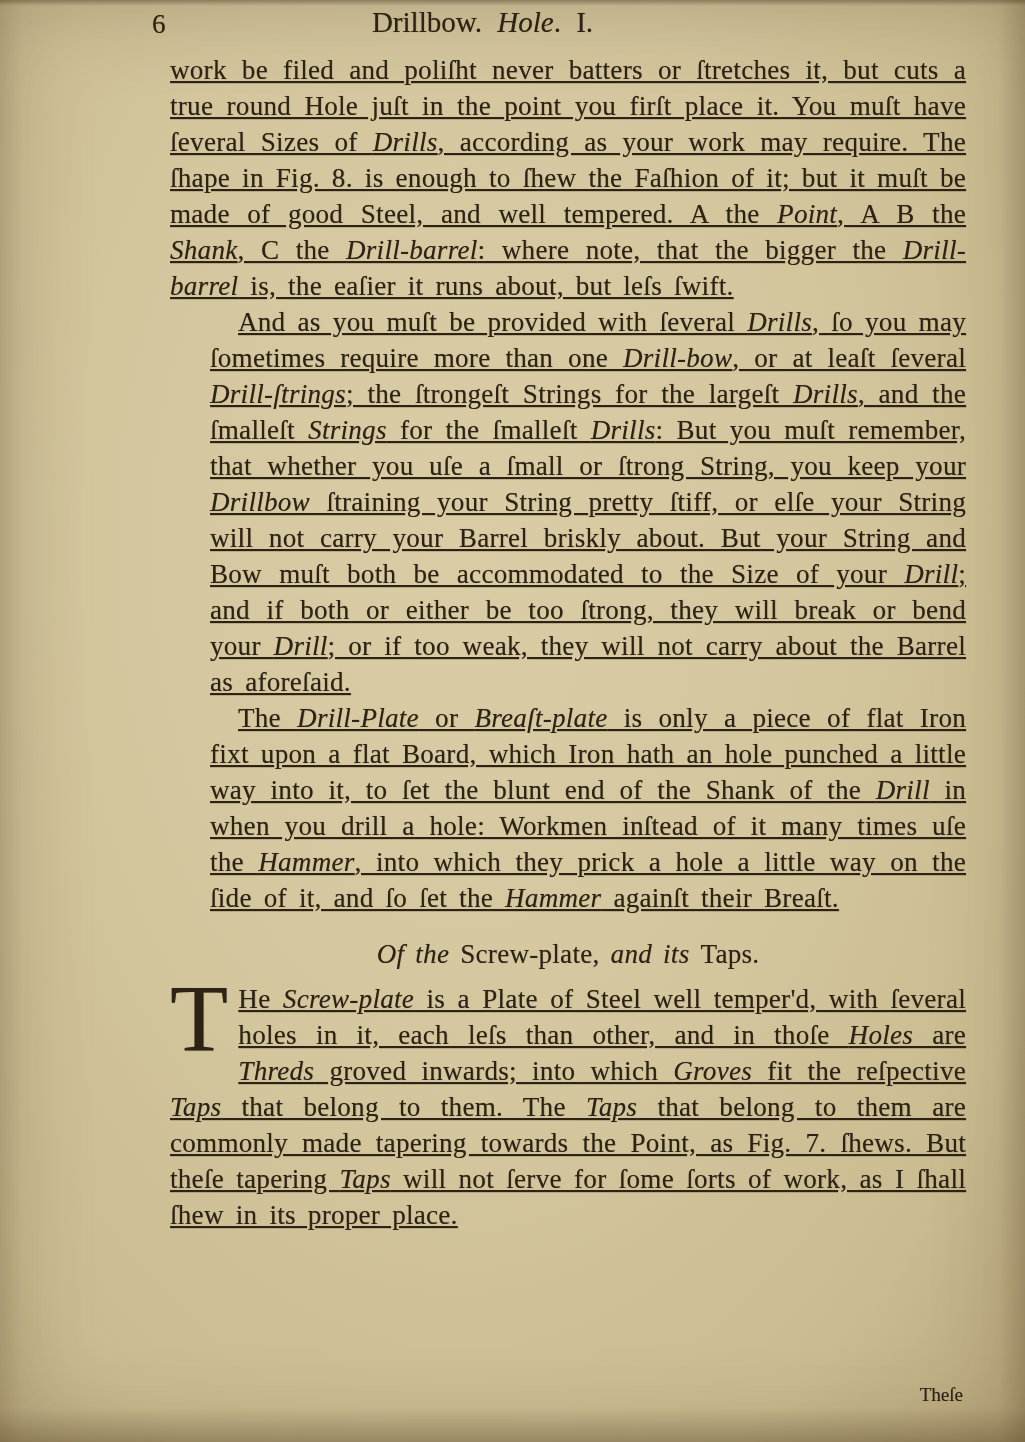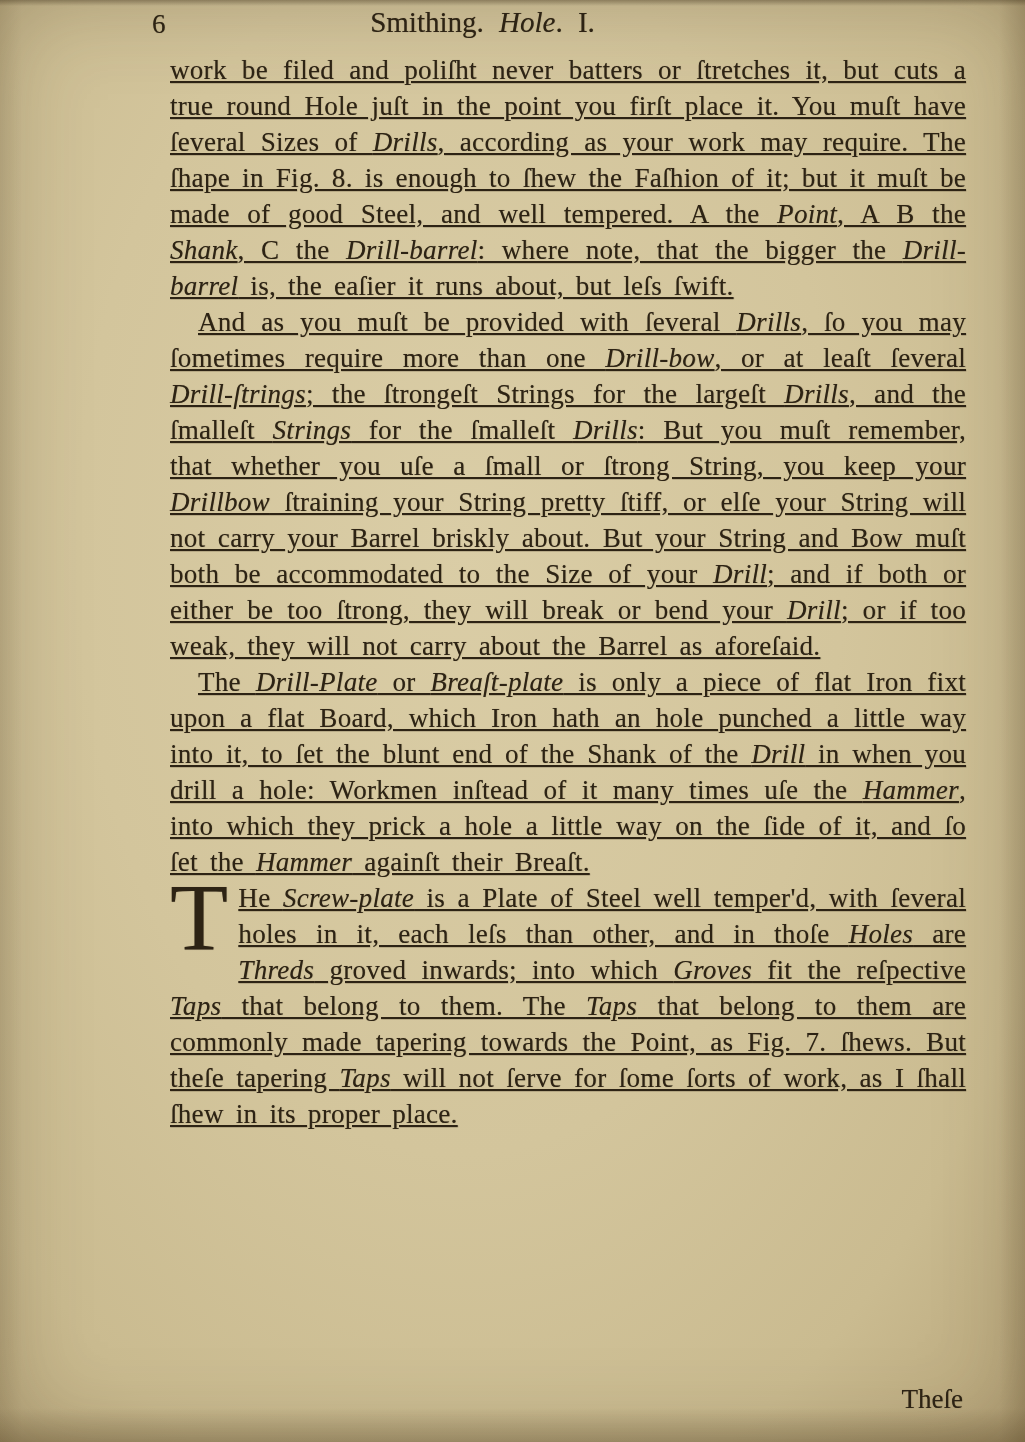--- a/index.html
+++ b/index.html
@@ -34,55 +34,56 @@
     word-spacing:8px;
   }
 
   .text-block {
     position:absolute; left:170px; top:52px; width:796px;
     font-size:27px; line-height:36px;
     text-align:justify;
     letter-spacing:0.3px; word-spacing:5px;
   }
   .para { text-align:justify;text-decoration:underline; }
-  .para.ind { text-indent:28px; }
+  .para.ind { text-indent:28px;margin-left:40px; }
   .it { font-style:italic; }
 
   .section-heading {
     font-weight:normal; font-size:27px;
     text-align:center; text-indent:0;
     margin-top:20px; margin-bottom:9px;
     word-spacing:4px;
   }
 
   .dropcap {
     float:left;
     font-size:95px; line-height:70px;
     padding:3px 10px 0 0;
   }
 
   .catchword {
     position:absolute; right:62px; top:1384px;
-    font-size:27px;
+    font-size:19px;
   }
 </style>
 </head>
 <body>
 
 <div class="page">
 
   <div class="header-row ink">
     <span class="pagenum">6</span>
-    <span class="running-title"><span class="ro">Smithing. </span><span class="it">Hole</span><span class="ro">. I.</span></span>
+    <span class="running-title"><span class="ro">Drillbow. </span><span class="it">Hole</span><span class="ro">. I.</span></span>
   </div>
 
   <div class="text-block ink">
     <p class="para cont"><span class="ro">work be filed and poliſht never batters or ſtretches it, but cuts a true round Hole juſt in the point you firſt place it. You muſt have ſeveral Sizes of </span><span class="it">Drills</span><span class="ro">, according as your work may require. The ſhape in Fig. 8. is enough to ſhew the Faſhion of it; but it muſt be made of good Steel, and well tempered. A the </span><span class="it">Point</span><span class="ro">, A B the </span><span class="it">Shank</span><span class="ro">, C the </span><span class="it">Drill-barrel</span><span class="ro">: where note, that the bigger the </span><span class="it">Drill-barrel</span><span class="ro"> is, the eaſier it runs about, but leſs ſwift.</span></p>
     <p class="para ind"><span class="ro">And as you muſt be provided with ſeveral </span><span class="it">Drills</span><span class="ro">, ſo you may ſometimes require more than one </span><span class="it">Drill-bow</span><span class="ro">, or at leaſt ſeveral </span><span class="it">Drill-ſtrings</span><span class="ro">; the ſtrongeſt Strings for the largeſt </span><span class="it">Drills</span><span class="ro">, and the ſmalleſt </span><span class="it">Strings</span><span class="ro"> for the ſmalleſt </span><span class="it">Drills</span><span class="ro">: But you muſt remember, that whether you uſe a ſmall or ſtrong String, you keep your </span><span class="it">Drillbow</span><span class="ro"> ſtraining your String pretty ſtiff, or elſe your String will not carry your Barrel briskly about. But your String and Bow muſt both be accommodated to the Size of your </span><span class="it">Drill</span><span class="ro">; and if both or either be too ſtrong, they will break or bend your </span><span class="it">Drill</span><span class="ro">; or if too weak, they will not carry about the Barrel as aforeſaid.</span></p>
     <p class="para ind"><span class="ro">The </span><span class="it">Drill-Plate</span><span class="ro"> or </span><span class="it">Breaſt-plate</span><span class="ro"> is only a piece of flat Iron fixt upon a flat Board, which Iron hath an hole punched a little way into it, to ſet the blunt end of the Shank of the </span><span class="it">Drill</span><span class="ro"> in when you drill a hole: Workmen inſtead of it many times uſe the </span><span class="it">Hammer</span><span class="ro">, into which they prick a hole a little way on the ſide of it, and ſo ſet the </span><span class="it">Hammer</span><span class="ro"> againſt their Breaſt.</span></p>
 
+    <h2 class="section-heading"><span class="it">Of the </span><span class="ro">Screw-plate, </span><span class="it">and its </span><span class="ro">Taps.</span></h2>
 
     <p class="para dropcap-para"><span class="dropcap">T</span><span><span class="ro">He </span><span class="it">Screw-plate</span><span class="ro"> is a Plate of Steel well temper'd, with ſeveral holes in it, each leſs than other, and in thoſe </span><span class="it">Holes</span><span class="ro"> are </span><span class="it">Threds</span><span class="ro"> groved inwards; into which </span><span class="it">Groves</span><span class="ro"> fit the reſpective </span><span class="it">Taps</span><span class="ro"> that belong to them. The </span><span class="it">Taps</span><span class="ro"> that belong to them are commonly made tapering towards the Point, as Fig. 7. ſhews. But theſe tapering </span><span class="it">Taps</span><span class="ro"> will not ſerve for ſome ſorts of work, as I ſhall ſhew in its proper place.</span></span></p>
   </div>
 
   <div class="catchword ink">Theſe</div>
 
 </div>
 
 </body></html>

